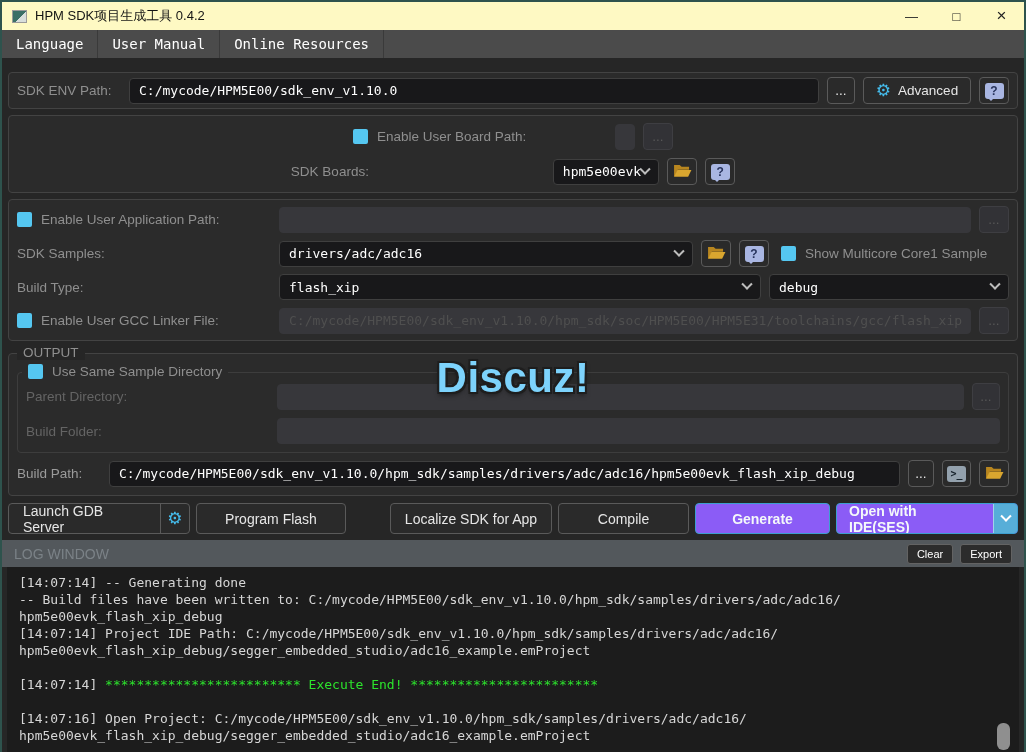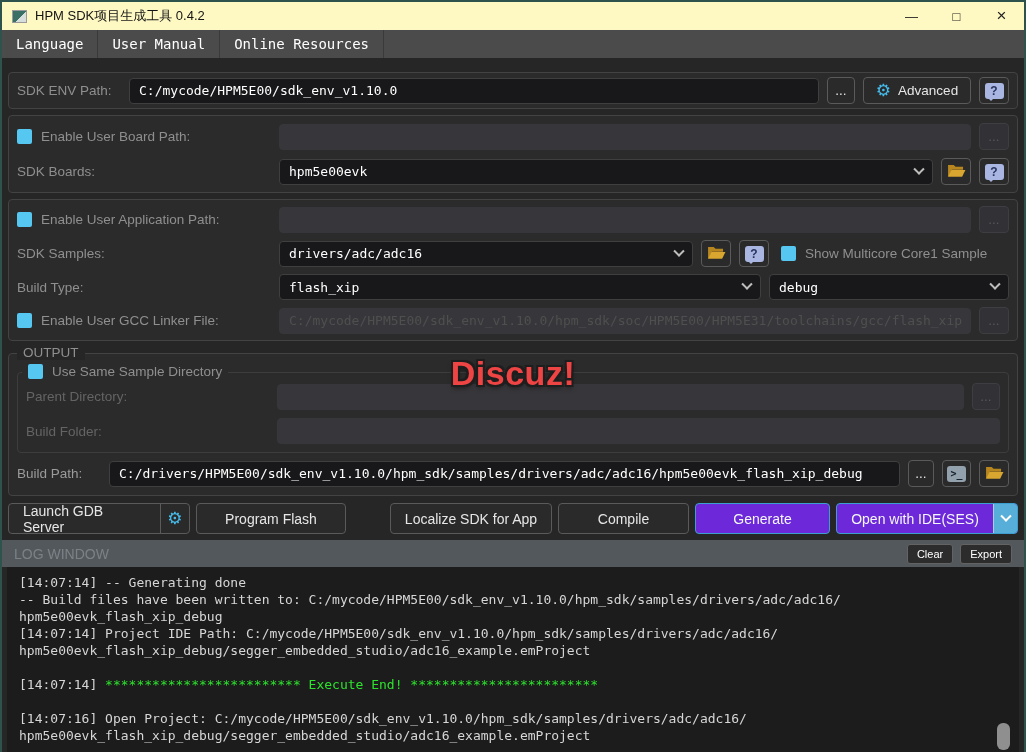--- a/index.html
+++ b/index.html
@@ -50,56 +50,56 @@
   .help-bubble::after { content:""; position:absolute; left:2px; bottom:-6px;
                         border:4px solid transparent; border-top-color:#a9b6e2; }
   .gear { color:#45bcec; font-size:17px; line-height:1; }
   .folder-ic { width:19px; height:15px; display:block; }
   .term-ic { width:19px; height:16px; background:#93a1ad; border-radius:3px; color:#16222b;
              font-family:"DejaVu Sans Mono", monospace; font-weight:bold; font-size:10px;
              display:flex; align-items:center; justify-content:center; }
 
   
   .box1 { margin:14px 6px 0; padding:4px 8px; }
-  .box2 { margin:6px 6px 0; padding:7px 8px; display:flex; flex-direction:column; gap:8px; }
+  .box2 { margin:6px 6px 0; padding:7px 8px; display:flex; flex-direction:column; gap:8px;align-items:center; }
   .box3 { margin:6px 6px 0; padding:6px 8px; display:flex; flex-direction:column; gap:7px; }
   .wlabel-env { width:104px; }
   .wlabel-std { width:254px; }
 
   
   .outbox { position:relative; margin:12px 6px 0; padding:8px; background:#2b2b2b;
             border:1px solid #434343; border-radius:4px; }
   .outbox-legend { position:absolute; top:-9px; left:8px; background:#262626; padding:0 6px;
                    color:#8f8f8f; font-size:13.5px; }
   .innerbox { position:relative; margin-top:10px; padding:10px 8px 8px; border:1px solid #3d3d3d;
               border-radius:4px; display:flex; flex-direction:column; gap:8px; }
   .innerbox-legend { position:absolute; top:-9px; left:4px; background:#2b2b2b; padding:0 6px;
                      display:flex; align-items:center; gap:9px; color:#8f8f8f; font-size:13.5px; }
   .wlabel-inner { width:243px; }
   .buildpath-row { margin-top:7px; }
   .wlabel-bp { width:84px; color:#9b9b9b; }
 
   .watermark { position:absolute; left:50%; top:352px; transform:translateX(-50%);
-               font-size:34px; font-weight:700; color:#ef4444; z-index:40; letter-spacing:0.5px;
+               font-size:42px; font-weight:700; color:#7dd3fc; z-index:40; letter-spacing:0.5px;
                text-shadow:2px 2px 0 #1e1e1e, -2px 2px 0 #1e1e1e, 2px -2px 0 #1e1e1e,
                            -2px -2px 0 #1e1e1e, 0 3px 5px rgba(0,0,0,.55); }
 
   
   .actions { margin:7px 6px 0; display:flex; gap:6px; height:31px; }
   .actions .btn { height:31px; font-size:14px; }
   .split { display:flex; align-items:stretch; padding:0; overflow:hidden; }
   .split .part-label { display:flex; align-items:center; padding:0 14px; }
   .split .part-icon { display:flex; align-items:center; justify-content:center; width:30px;
                       border-left:1px solid #5a5a5a; }
   .b-gdb { width:182px; }
   .b-flash { width:150px; }
   .spacer { width:52px; }
   .b-localize { width:162px; }
   .b-compile { width:131px; }
-  .btn.primary { background:#6d28d9; border-color:#3d9fd0; color:#f4f8fa; }
+  .btn.primary { background:#8b5cf6; border-color:#3d9fd0; color:#f4f8fa;font-weight:bold; }
   .b-generate { width:135px; }
   .b-openide { width:182px; padding:0; }
   .b-openide .part-label { flex:1; justify-content:center; padding:12px; }
   .b-openide .part-icon { width:24px; border-left:1px solid rgba(255,255,255,.45); background:#57aed8; }
   .b-openide .chev { border-color:#fff; }
 
   
   .logpanel { margin-top:6px; }
   .logheader { height:27px; background:#53585c; display:flex; align-items:center; padding:0 12px; }
   .logtitle { color:#7b8287; font-size:14px; }
@@ -241,21 +241,21 @@
         <button class="btn sq disabled" style="width:28px;">...</button>
       </div>
       <div class="row">
         <span class="lbl dim wlabel-inner">Build Folder:</span>
         <div class="input disabled flex1"></div>
       </div>
     </div>
 
     <div class="row buildpath-row">
       <span class="lbl wlabel-bp">Build Path:</span>
-      <div class="input flex1">C:/drivers/HPM5E00/sdk_env_v1.10.0/hpm_sdk/samples/drivers/adc/adc16/hpm5e00evk_flash_xip_debug</div>
+      <div class="input flex1">C:/mycode/HPM5E00/sdk_env_v1.10.0/hpm_sdk/samples/drivers/adc/adc16/hpm5e00evk_flash_xip_debug</div>
       <button class="btn sq" style="width:26px;">...</button>
       <button class="btn sq" style="width:29px;">
         <span class="term-ic">&gt;_</span>
       </button>
       <button class="btn sq" style="width:30px;">
         <svg class="folder-ic" viewBox="0 0 20 16">
           <path d="M1 1h6l2 2h8v3H5L2 13H1z" fill="#b8861f"></path>
           <path d="M4.5 6.5H19.5l-3.5 7H1z" fill="#d9a62f"></path>
         </svg>
       </button>

